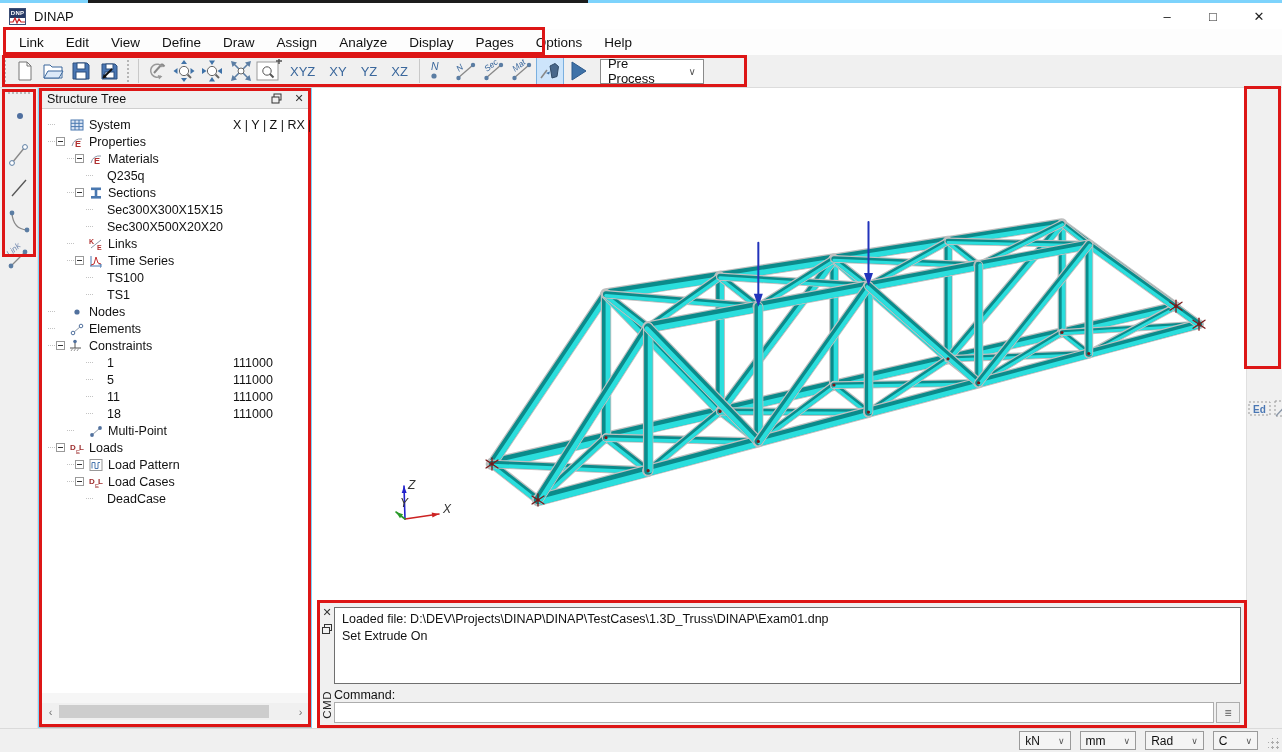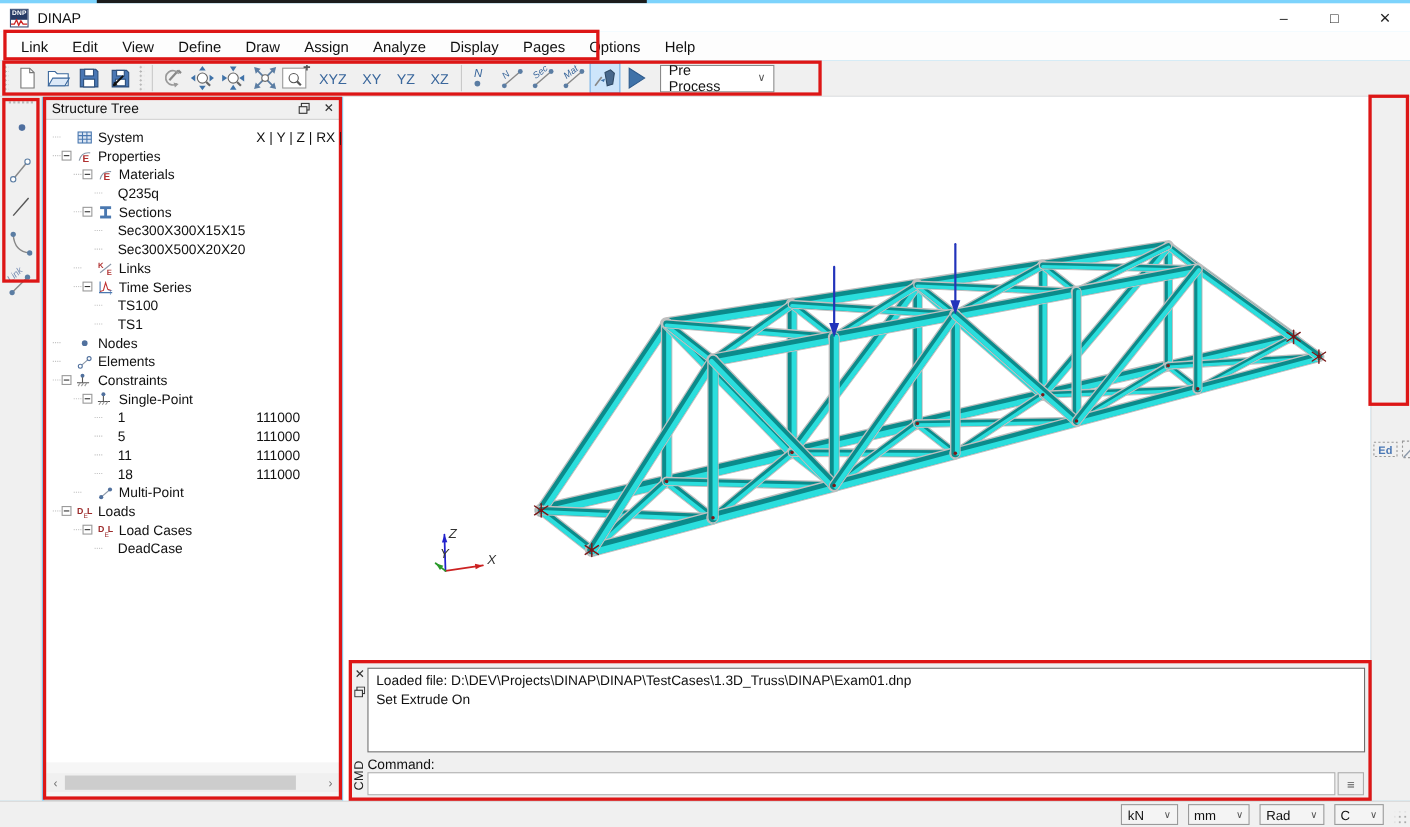--- a/index.html
+++ b/index.html
@@ -445,83 +445,81 @@
             <svg width="16" height="14" viewBox="0 0 16 14">
               <circle cx="6" cy="2.5" r="1.8" fill="#51719e"></circle>
               <line x1="6" y1="4" x2="6" y2="9" stroke="#555"></line>
               <line x1="1" y1="9" x2="12" y2="9" stroke="#555"></line>
               <path d="M2 12 l2 -3 M5 12 l2 -3 M8 12 l2 -3" stroke="#999" fill="none"></path>
             </svg>
           </span>
           <span class="tlabel">Constraints</span>
         </div>
         <div class="trow">
+          <span class="stub" style="margin-left:45px"></span>
+          <span class="expspace"></span>
+          <span class="tlabel">1</span>
+          <span class="tvalue">111000</span>
+        </div>
+        <div class="trow">
+          <span class="stub" style="margin-left:45px"></span>
+          <span class="expspace"></span>
+          <span class="tlabel">5</span>
+          <span class="tvalue">111000</span>
+        </div>
+        <div class="trow">
+          <span class="stub" style="margin-left:45px"></span>
+          <span class="expspace"></span>
+          <span class="tlabel">11</span>
+          <span class="tvalue">111000</span>
+        </div>
+        <div class="trow">
+          <span class="stub" style="margin-left:45px"></span>
+          <span class="expspace"></span>
+          <span class="tlabel">18</span>
+          <span class="tvalue">111000</span>
+        </div>
+        <div class="trow">
+          <span class="stub" style="margin-left:26px"></span>
+          <span class="expspace"></span>
+          <span class="ticon">
+            <svg width="16" height="14" viewBox="0 0 16 14">
+              <line x1="4" y1="11" x2="12" y2="4" stroke="#8a97a8"></line>
+              <circle cx="4" cy="11" r="1.9" fill="#51719e"></circle>
+              <circle cx="12" cy="4" r="1.9" fill="#51719e"></circle>
+            </svg>
+          </span>
+          <span class="tlabel">Multi-Point</span>
+        </div>
+        <div class="trow">
+          <span class="stub" style="margin-left:7px"></span>
+          <span class="exp">
+            <span></span>
+          </span>
+          <span class="ticon">
+            <svg width="16" height="14" viewBox="0 0 16 14">
+              <text x="1" y="9" font-size="8" font-weight="bold" fill="#9c2b2b">D</text>
+              <text x="7" y="13" font-size="6" fill="#9c2b2b">E</text>
+              <text x="10" y="9" font-size="8" font-weight="bold" fill="#9c2b2b">L</text>
+            </svg>
+          </span>
+          <span class="tlabel">Loads</span>
+        </div>
+        <div class="trow">
           <span class="stub" style="margin-left:26px"></span>
           <span class="exp">
             <span></span>
           </span>
           <span class="ticon">
             <svg width="16" height="14" viewBox="0 0 16 14">
-              <circle cx="6" cy="2.5" r="1.8" fill="#51719e"></circle>
-              <line x1="6" y1="4" x2="6" y2="9" stroke="#555"></line>
-              <line x1="1" y1="9" x2="12" y2="9" stroke="#555"></line>
-              <path d="M2 12 l2 -3 M5 12 l2 -3 M8 12 l2 -3" stroke="#999" fill="none"></path>
-            </svg>
-          </span>
-          <span class="tlabel">Single-Point</span>
-        </div>
-        <div class="trow">
-          <span class="stub" style="margin-left:45px"></span>
-          <span class="expspace"></span>
-          <span class="tlabel">1</span>
-          <span class="tvalue">111000</span>
-        </div>
-        <div class="trow">
-          <span class="stub" style="margin-left:45px"></span>
-          <span class="expspace"></span>
-          <span class="tlabel">5</span>
-          <span class="tvalue">111000</span>
-        </div>
-        <div class="trow">
-          <span class="stub" style="margin-left:45px"></span>
-          <span class="expspace"></span>
-          <span class="tlabel">11</span>
-          <span class="tvalue">111000</span>
-        </div>
-        <div class="trow">
-          <span class="stub" style="margin-left:45px"></span>
-          <span class="expspace"></span>
-          <span class="tlabel">18</span>
-          <span class="tvalue">111000</span>
-        </div>
-        <div class="trow">
-          <span class="stub" style="margin-left:26px"></span>
-          <span class="expspace"></span>
-          <span class="ticon">
-            <svg width="16" height="14" viewBox="0 0 16 14">
-              <line x1="4" y1="11" x2="12" y2="4" stroke="#8a97a8"></line>
-              <circle cx="4" cy="11" r="1.9" fill="#51719e"></circle>
-              <circle cx="12" cy="4" r="1.9" fill="#51719e"></circle>
-            </svg>
-          </span>
-          <span class="tlabel">Multi-Point</span>
-        </div>
-        <div class="trow">
-          <span class="stub" style="margin-left:7px"></span>
-          <span class="exp">
-            <span></span>
-          </span>
-          <span class="ticon">
-            <svg width="16" height="14" viewBox="0 0 16 14">
-              <text x="1" y="9" font-size="8" font-weight="bold" fill="#9c2b2b">D</text>
-              <text x="7" y="13" font-size="6" fill="#9c2b2b">E</text>
-              <text x="10" y="9" font-size="8" font-weight="bold" fill="#9c2b2b">L</text>
-            </svg>
-          </span>
-          <span class="tlabel">Loads</span>
+              <rect x="2" y="1.5" width="12" height="11" fill="#fff" stroke="#999"></rect>
+              <path d="M4 10.5 v-6 h3 v6 h3 v-6 h2" fill="none" stroke="#4a78b0"></path>
+            </svg>
+          </span>
+          <span class="tlabel">Load Pattern</span>
         </div>
         <div class="trow">
           <span class="stub" style="margin-left:26px"></span>
           <span class="exp">
             <span></span>
           </span>
           <span class="ticon">
             <svg width="16" height="14" viewBox="0 0 16 14">
               <text x="1" y="9" font-size="8" font-weight="bold" fill="#9c2b2b">D</text>
               <text x="7" y="13" font-size="6" fill="#9c2b2b">E</text>

